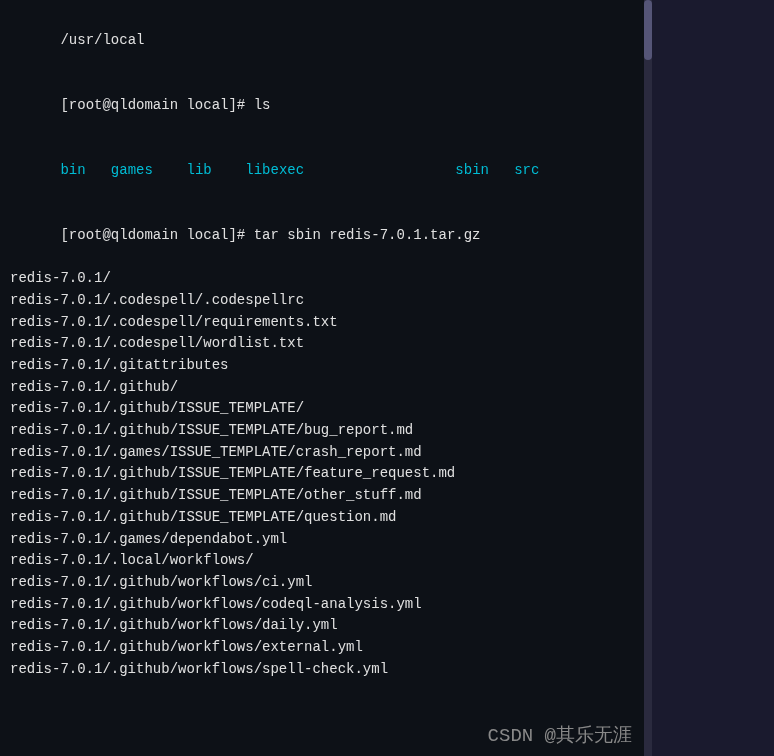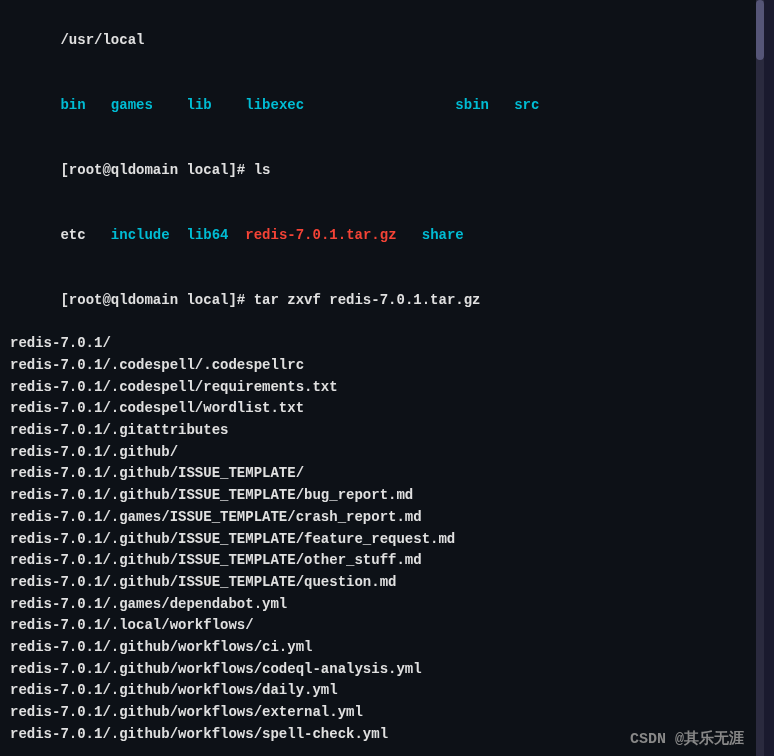--- a/index.html
+++ b/index.html
@@ -12,25 +12,24 @@
       background-color: #1a1a2e;
       font-family: 'Courier New', Courier, monospace;
       font-size: 14px;
       width: 774px;
       height: 756px;
       overflow: hidden;
     }
 
     .terminal {
       background-color: #0d1117;
-      width: 764px;
+      width: 652px;
       height: 756px;
       position: relative;
       overflow: hidden;
-      font-weight: bold;
     }
 
     .terminal-content {
       padding: 8px 10px;
       line-height: 1.55;
       color: #e0e0e0;
     }
 
     .line {
       display: block;
@@ -66,48 +65,45 @@
       height: 60px;
       background-color: #555577;
       border-radius: 4px;
     }
 
     .watermark {
       position: absolute;
       bottom: 8px;
       right: 20px;
       color: #888;
-      font-size: 15px;
+      font-size: 19px;
       font-family: 'Courier New', Courier, monospace;
     }
   </style>
 </head>
 <body>
 
 <div class="terminal">
   <div class="terminal-content">
 
     <span class="line">
       <span class="col-white">/usr/local</span>
     </span>
 
     <span class="line">
-      <span class="col-cyan">bin</span><span class="col-white">   </span><span class="col-cyan">games</span><span class="col-white">    </span><span class="col-cyan">lib</span><span class="col-white">    </span><span class="col-cyan">libexec</span><span class="col-white">                  </span><span class="col-cyan">sbin</span><span class="col-white">   </span><span class="col-cyan">src</span>
-    </span>
-
-    <span class="line">
       <span class="col-white">[root@qldomain local]# </span><span class="col-white">ls</span>
     </span>
 
     <span class="line">
-      <span class="col-white">etc</span><span class="col-white">   </span><span class="col-cyan">include</span><span class="col-white">  </span><span class="col-cyan">lib64</span><span class="col-white">  </span><span class="col-red">redis-7.0.1.tar.gz</span><span class="col-white">   </span><span class="col-cyan">share</span>
+      <span class="col-cyan">bin</span><span class="col-white">   </span><span class="col-cyan">games</span><span class="col-white">    </span><span class="col-cyan">lib</span><span class="col-white">    </span><span class="col-cyan">libexec</span><span class="col-white">                  </span><span class="col-cyan">sbin</span><span class="col-white">   </span><span class="col-cyan">src</span>
     </span>
 
+
     <span class="line">
-      <span class="col-white">[root@qldomain local]# </span><span class="col-white">tar zxvf redis-7.0.1.tar.gz</span>
+      <span class="col-white">[root@qldomain local]# </span><span class="col-white">tar sbin redis-7.0.1.tar.gz</span>
     </span>
 
     <span class="line"><span class="col-white">redis-7.0.1/</span></span>
     <span class="line"><span class="col-white">redis-7.0.1/.codespell/.codespellrc</span></span>
     <span class="line"><span class="col-white">redis-7.0.1/.codespell/requirements.txt</span></span>
     <span class="line"><span class="col-white">redis-7.0.1/.codespell/wordlist.txt</span></span>
     <span class="line"><span class="col-white">redis-7.0.1/.gitattributes</span></span>
     <span class="line"><span class="col-white">redis-7.0.1/.github/</span></span>
     <span class="line"><span class="col-white">redis-7.0.1/.github/ISSUE_TEMPLATE/</span></span>
     <span class="line"><span class="col-white">redis-7.0.1/.github/ISSUE_TEMPLATE/bug_report.md</span></span>

